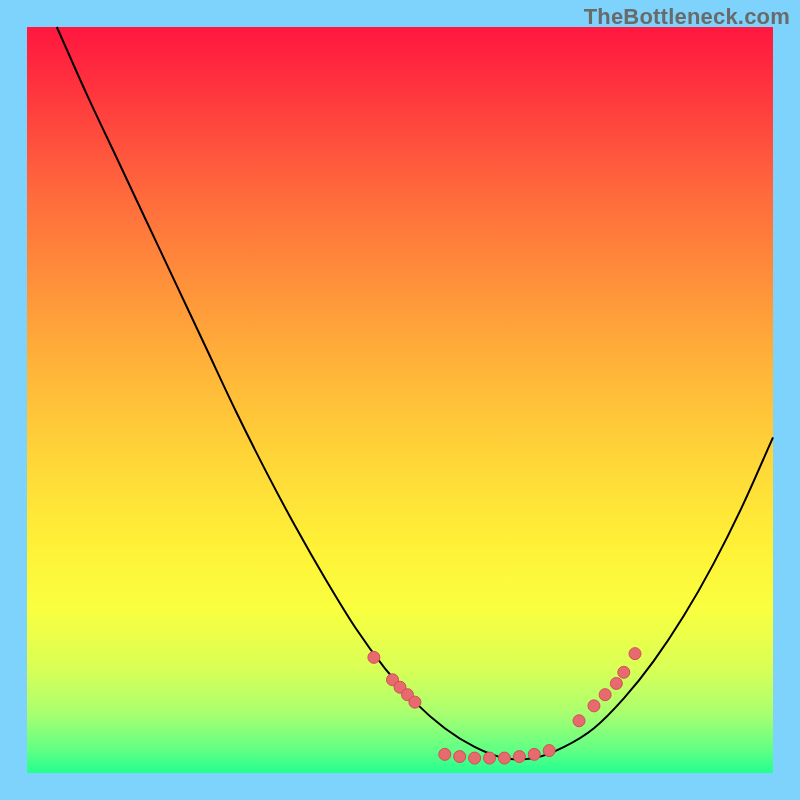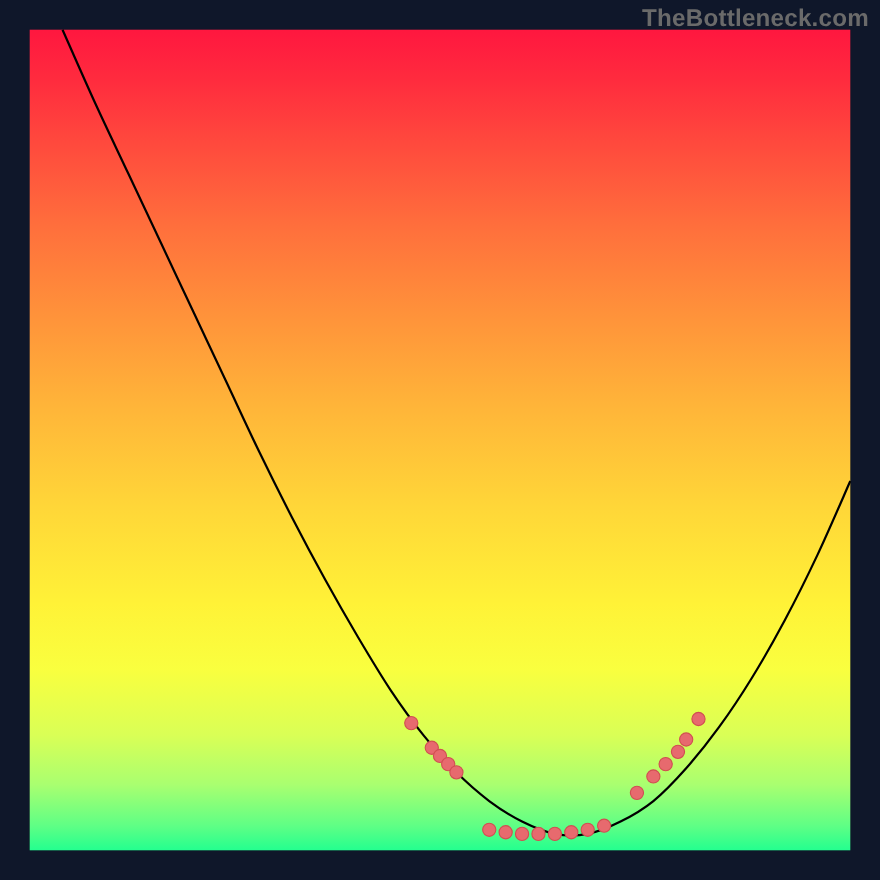--- a/index.html
+++ b/index.html
@@ -9,21 +9,21 @@
     height: 800px;
     background: #000;
     overflow: hidden;
   }
   .frame {
     position: absolute;
     left: 0;
     top: 0;
     width: 800px;
     height: 800px;
-    background: #0f172a;
+    background: #7dd3fc;
   }
   .plot-area {
     position: absolute;
     left: 27px;
     top: 27px;
     width: 746px;
     height: 746px;
     background: linear-gradient(to bottom,
       #ff173f 0%,
       #ff2b3e 6%,

